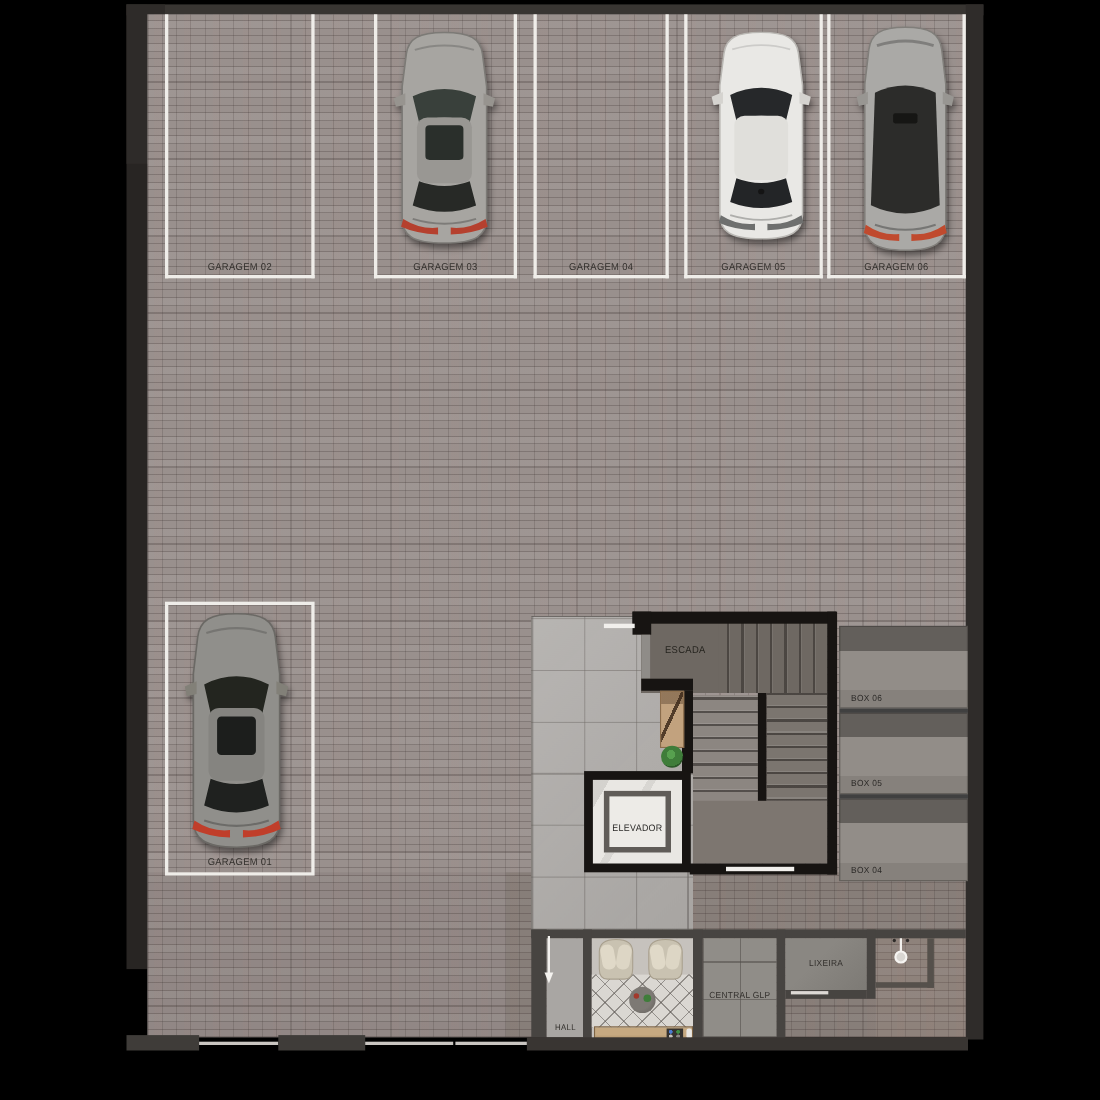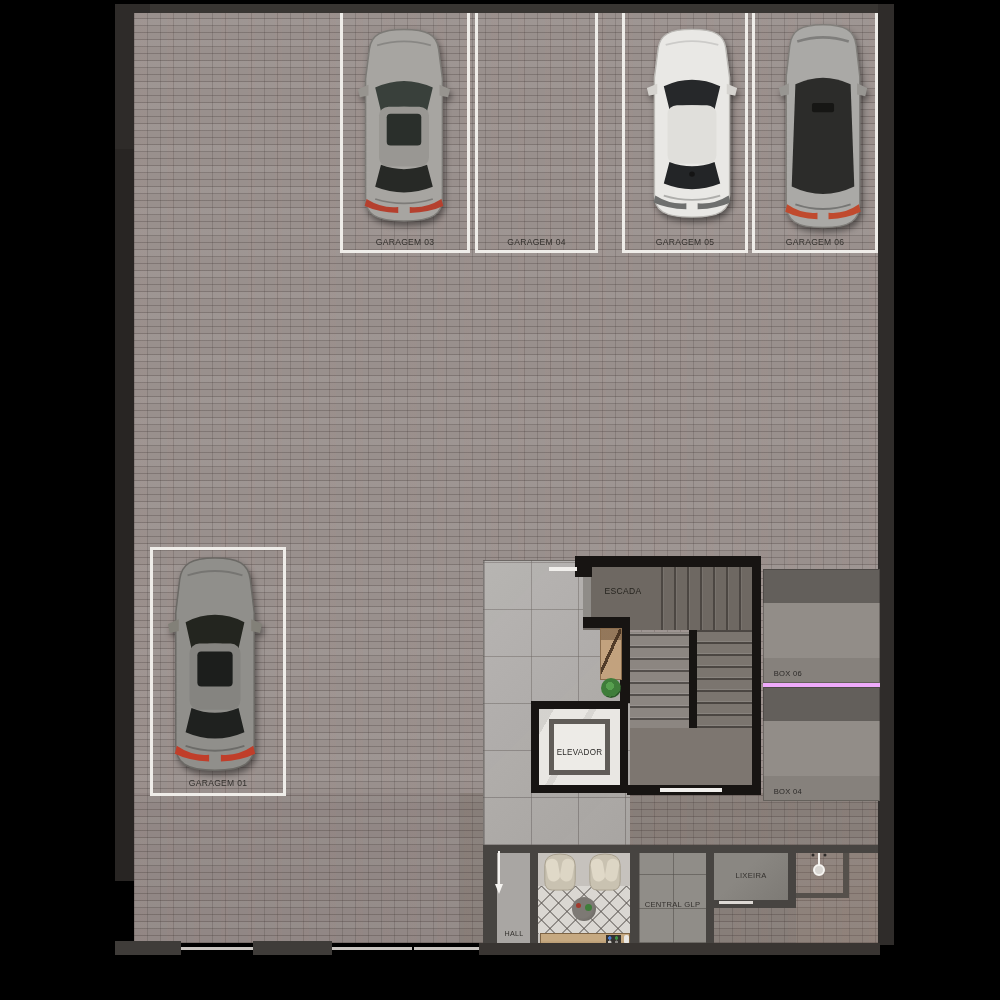--- a/index.html
+++ b/index.html
@@ -32,45 +32,48 @@
   .treads-h{background-image:repeating-linear-gradient(0deg, rgba(28,24,22,.5) 0 2px, rgba(255,255,255,.10) 2px 3px, transparent 3px 12px);}
   .treads-v{background-image:repeating-linear-gradient(90deg, rgba(28,24,22,.42) 0 2px, rgba(255,255,255,.07) 2px 3px, transparent 3px 13px);}
   .wall{background:#171412;}
   .wallgray{background:#474441;}
   .white-line{background:#f1efec;}
   
   .stall{position:absolute;border:3px solid #efede9;}
   .stall.open-top{border-top:none;}
   .stall .lbl{left:0;right:0;bottom:3px;}
   
-  .boxcol{position:absolute;display:flex;flex-direction:column;gap:4px;background:#f0abfc;}
+  .boxcol{position:absolute;display:flex;flex-direction:column;gap:4px;background:#404040;}
   .boxunit{position:relative;flex:1;background:linear-gradient(180deg,#635f5b 0 30%, #928d88 30% 78%, #86817c 78% 100%);
            box-shadow:inset 0 0 0 1px rgba(40,36,34,.35);}
   .boxunit .lbl{left:10px;bottom:5px;text-align:left;font-size:8px;color:#2c2a28;}
   
   .carshadow{filter:drop-shadow(2px 4px 3px rgba(0,0,0,.45));}
 </style>
 </head>
 <body>
 
 <div class="scene">
 
   <div class="abs" style="left:115px;top:4px;width:779px;height:10px;background:#383532;"></div>
   <div class="abs" style="left:115px;top:4px;width:19px;height:877px;background:#282523;"></div>
   <div class="abs" style="left:115px;top:4px;width:35px;height:145px;background:#2e2b29;"></div>
   <div class="abs" style="left:878px;top:4px;width:16px;height:941px;background:#2f2c2a;"></div>
 
   <div class="abs pavers" style="left:134px;top:13px;width:744px;height:930px;"></div>
   <div class="abs" style="left:460px;top:793px;width:418px;height:150px;background:rgba(58,44,34,.18);"></div>
   <div class="abs" style="left:134px;top:793px;width:326px;height:150px;background:rgba(40,30,25,.07);"></div>
 
+  <div class="stall open-top" style="left:150px;top:13px;width:136px;height:240px;">
+    <div class="lbl">GARAGEM 02</div>
+  </div>
   <div class="stall open-top" style="left:340px;top:13px;width:130px;height:240px;">
     <div class="lbl">GARAGEM 03</div>
   </div>
-  <div class="stall open-top" style="left:475px;top:13px;width:123px;height:240px;">
+  <div class="stall open-top" style="left:485px;top:13px;width:123px;height:240px;">
     <div class="lbl">GARAGEM 04</div>
   </div>
   <div class="stall open-top" style="left:622px;top:13px;width:126px;height:240px;">
     <div class="lbl">GARAGEM 05</div>
   </div>
   <div class="stall open-top" style="left:752px;top:13px;width:126px;height:240px;">
     <div class="lbl">GARAGEM 06</div>
   </div>
 
   <div class="stall" style="left:150px;top:547px;width:136px;height:249px;">
@@ -157,20 +160,23 @@
   <div class="abs wall" style="left:531px;top:701px;width:97px;height:92px;"></div>
   <div class="abs" style="left:539px;top:709px;width:81px;height:76px;background:#e9e7e3;background-image:linear-gradient(120deg, rgba(150,148,144,.25) 0 12%, transparent 12% 40%, rgba(150,148,144,.2) 40% 46%, transparent 46%);"></div>
   <div class="abs" style="left:549px;top:719px;width:61px;height:56px;border:5px solid #605c58;background:#edebe7;"></div>
   <div class="lbl" style="left:539px;top:747px;width:81px;color:#2b2a28;font-size:8.5px;">ELEVADOR</div>
 
   <div class="boxcol" style="left:763px;top:569px;width:117px;height:232px;">
     <div class="boxunit">
         <div class="lbl">BOX 06</div>
       </div>
     <div class="boxunit">
+        <div class="lbl">BOX 05</div>
+      </div>
+    <div class="boxunit">
         <div class="lbl">BOX 04</div>
       </div>
   </div>
 
   <div class="abs wallgray" style="left:483px;top:845px;width:395px;height:8px;"></div>
   <div class="abs wallgray" style="left:483px;top:845px;width:14px;height:98px;"></div>
 
   <div class="abs" style="left:497px;top:853px;width:33px;height:90px;background:#a9a6a3;"></div>
   <svg class="abs" style="left:494px;top:849px;" width="10" height="46" viewBox="0 0 10 46">
     <line x1="5" y1="2" x2="5" y2="36" stroke="#f4f2ef" stroke-width="2"></line>

